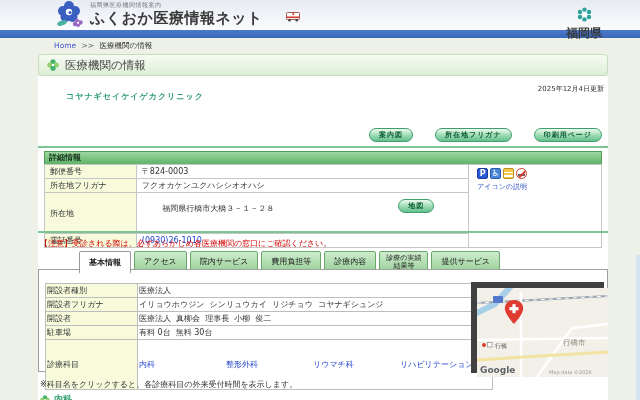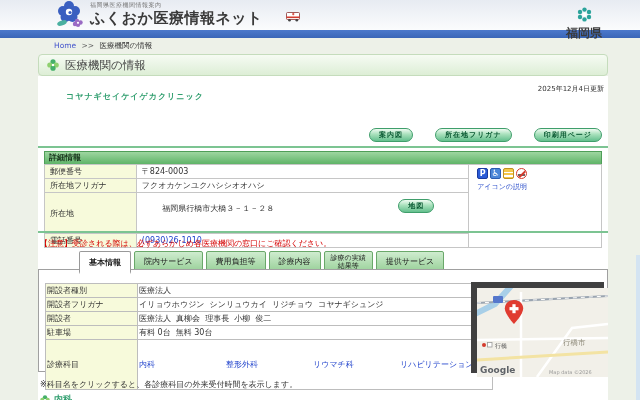--- a/index.html
+++ b/index.html
@@ -222,20 +222,21 @@
     </tr>
   </tbody>
     </table>
 
   <div class="hr2"></div>
 
   <div class="notice">【注意】受診される際は、必ずあらかじめ各医療機関の窓口にご確認ください。</div>
 
   <div class="tabs">
     <div class="tab active">基本情報</div>
+    <div class="tab">アクセス</div>
     <div class="tab">院内サービス</div>
     <div class="tab">費用負担等</div>
     <div class="tab">診療内容</div>
     <div class="tab tall">
       <div>診療の実績</div>
       <div>結果等</div>
     </div>
     <div class="tab">提供サービス</div>
   </div>
 

